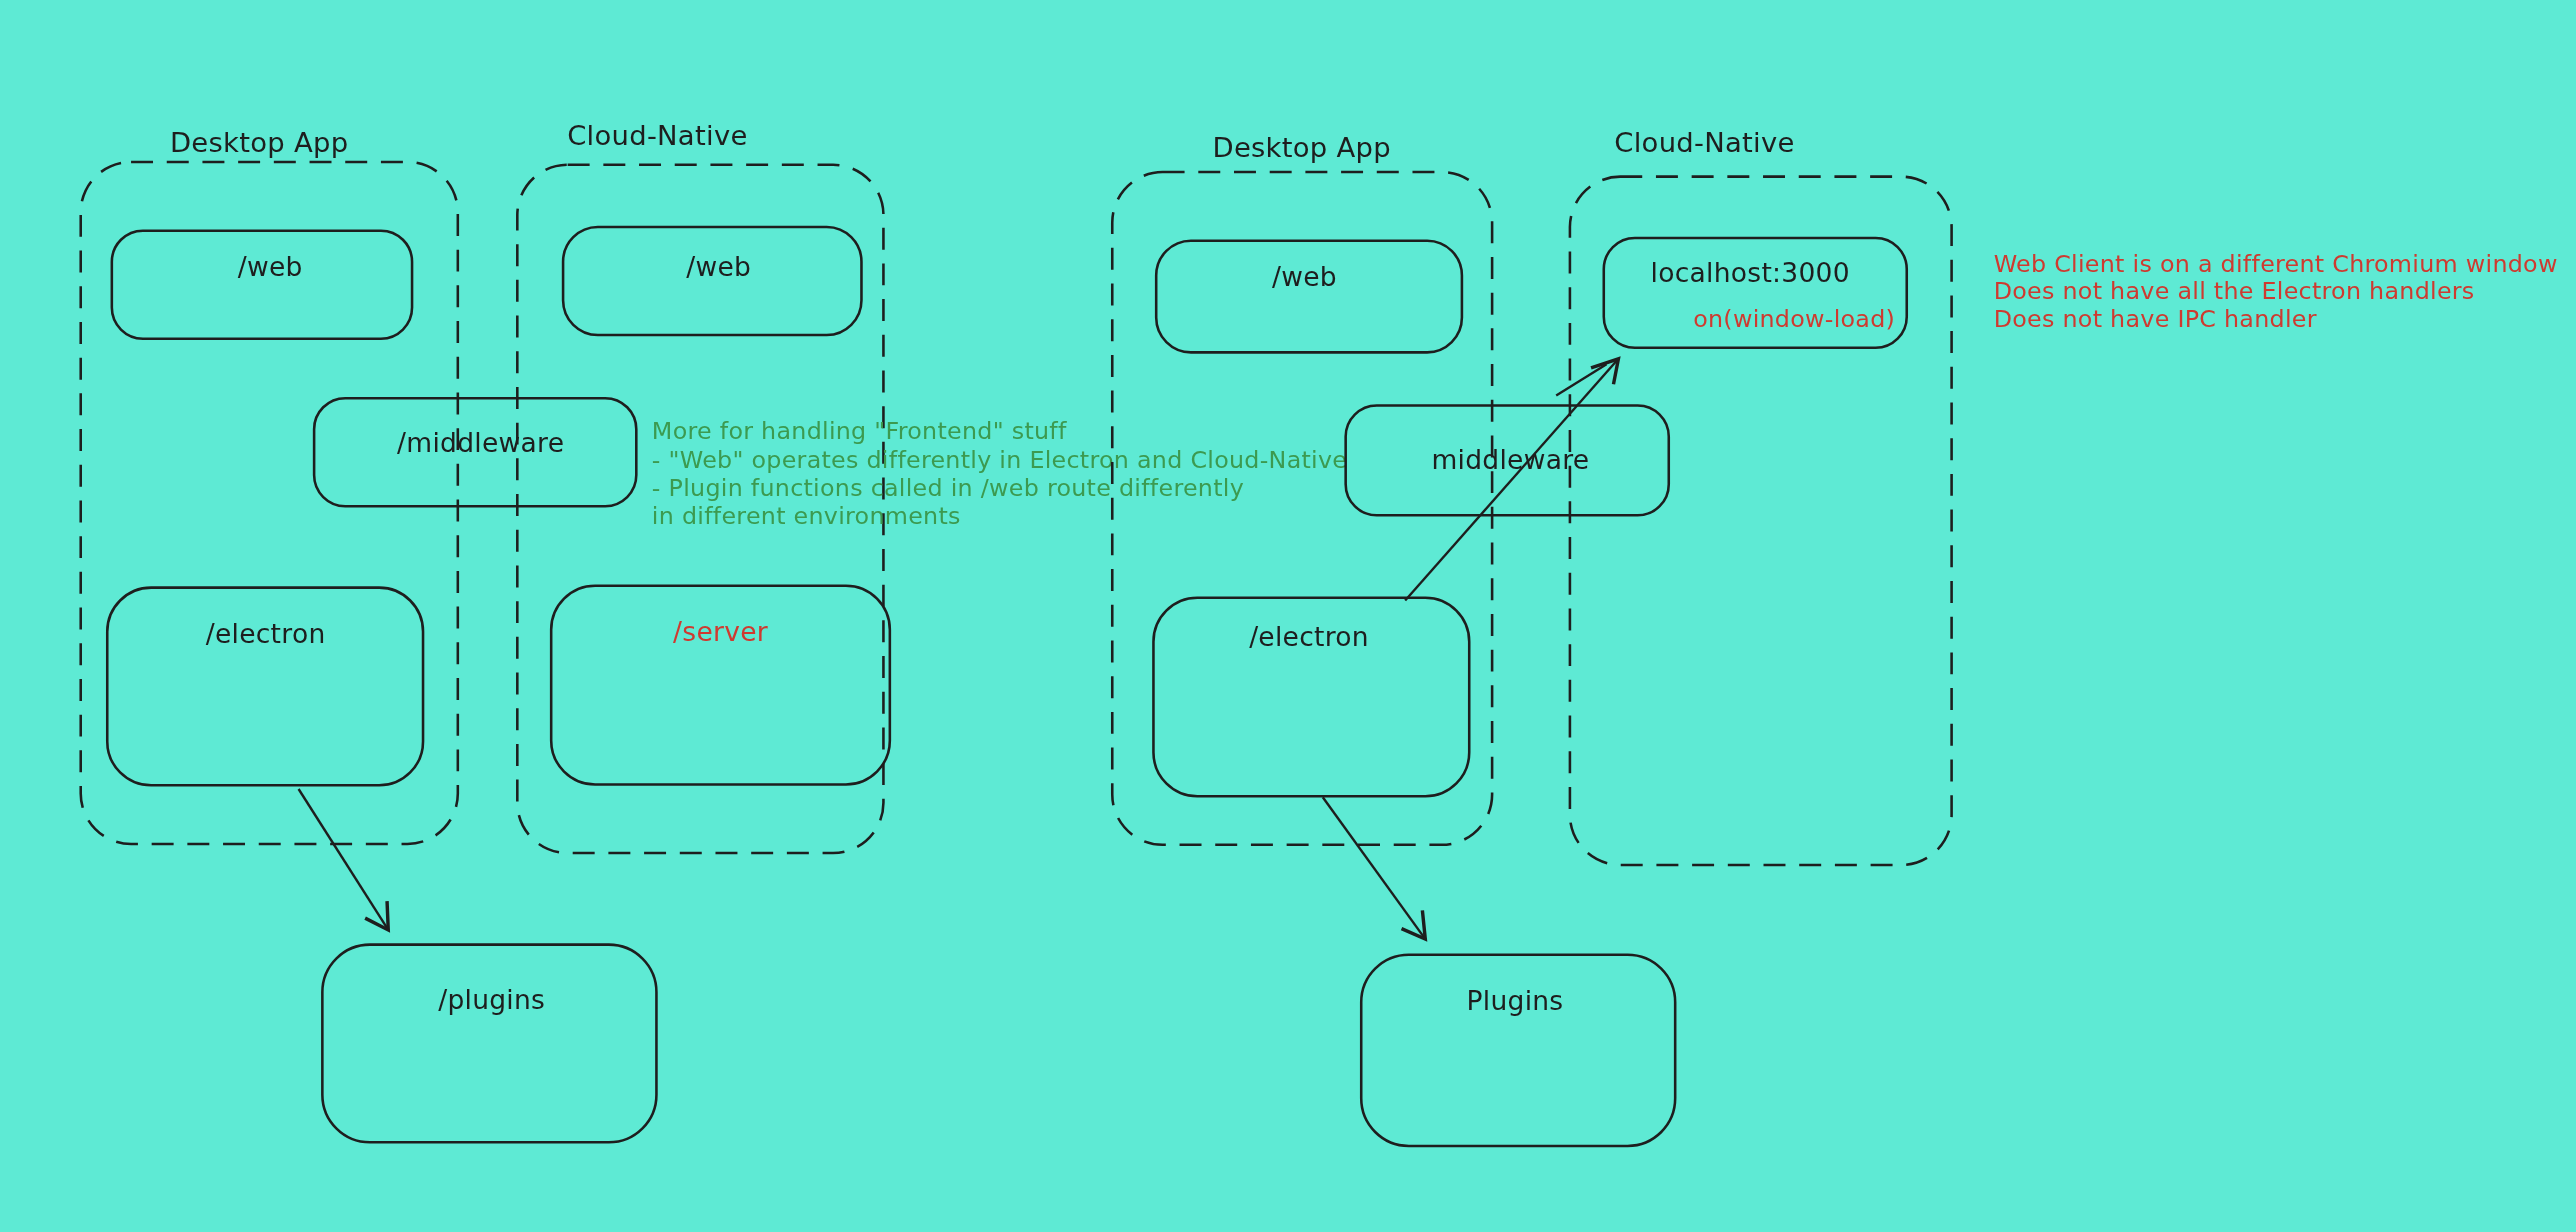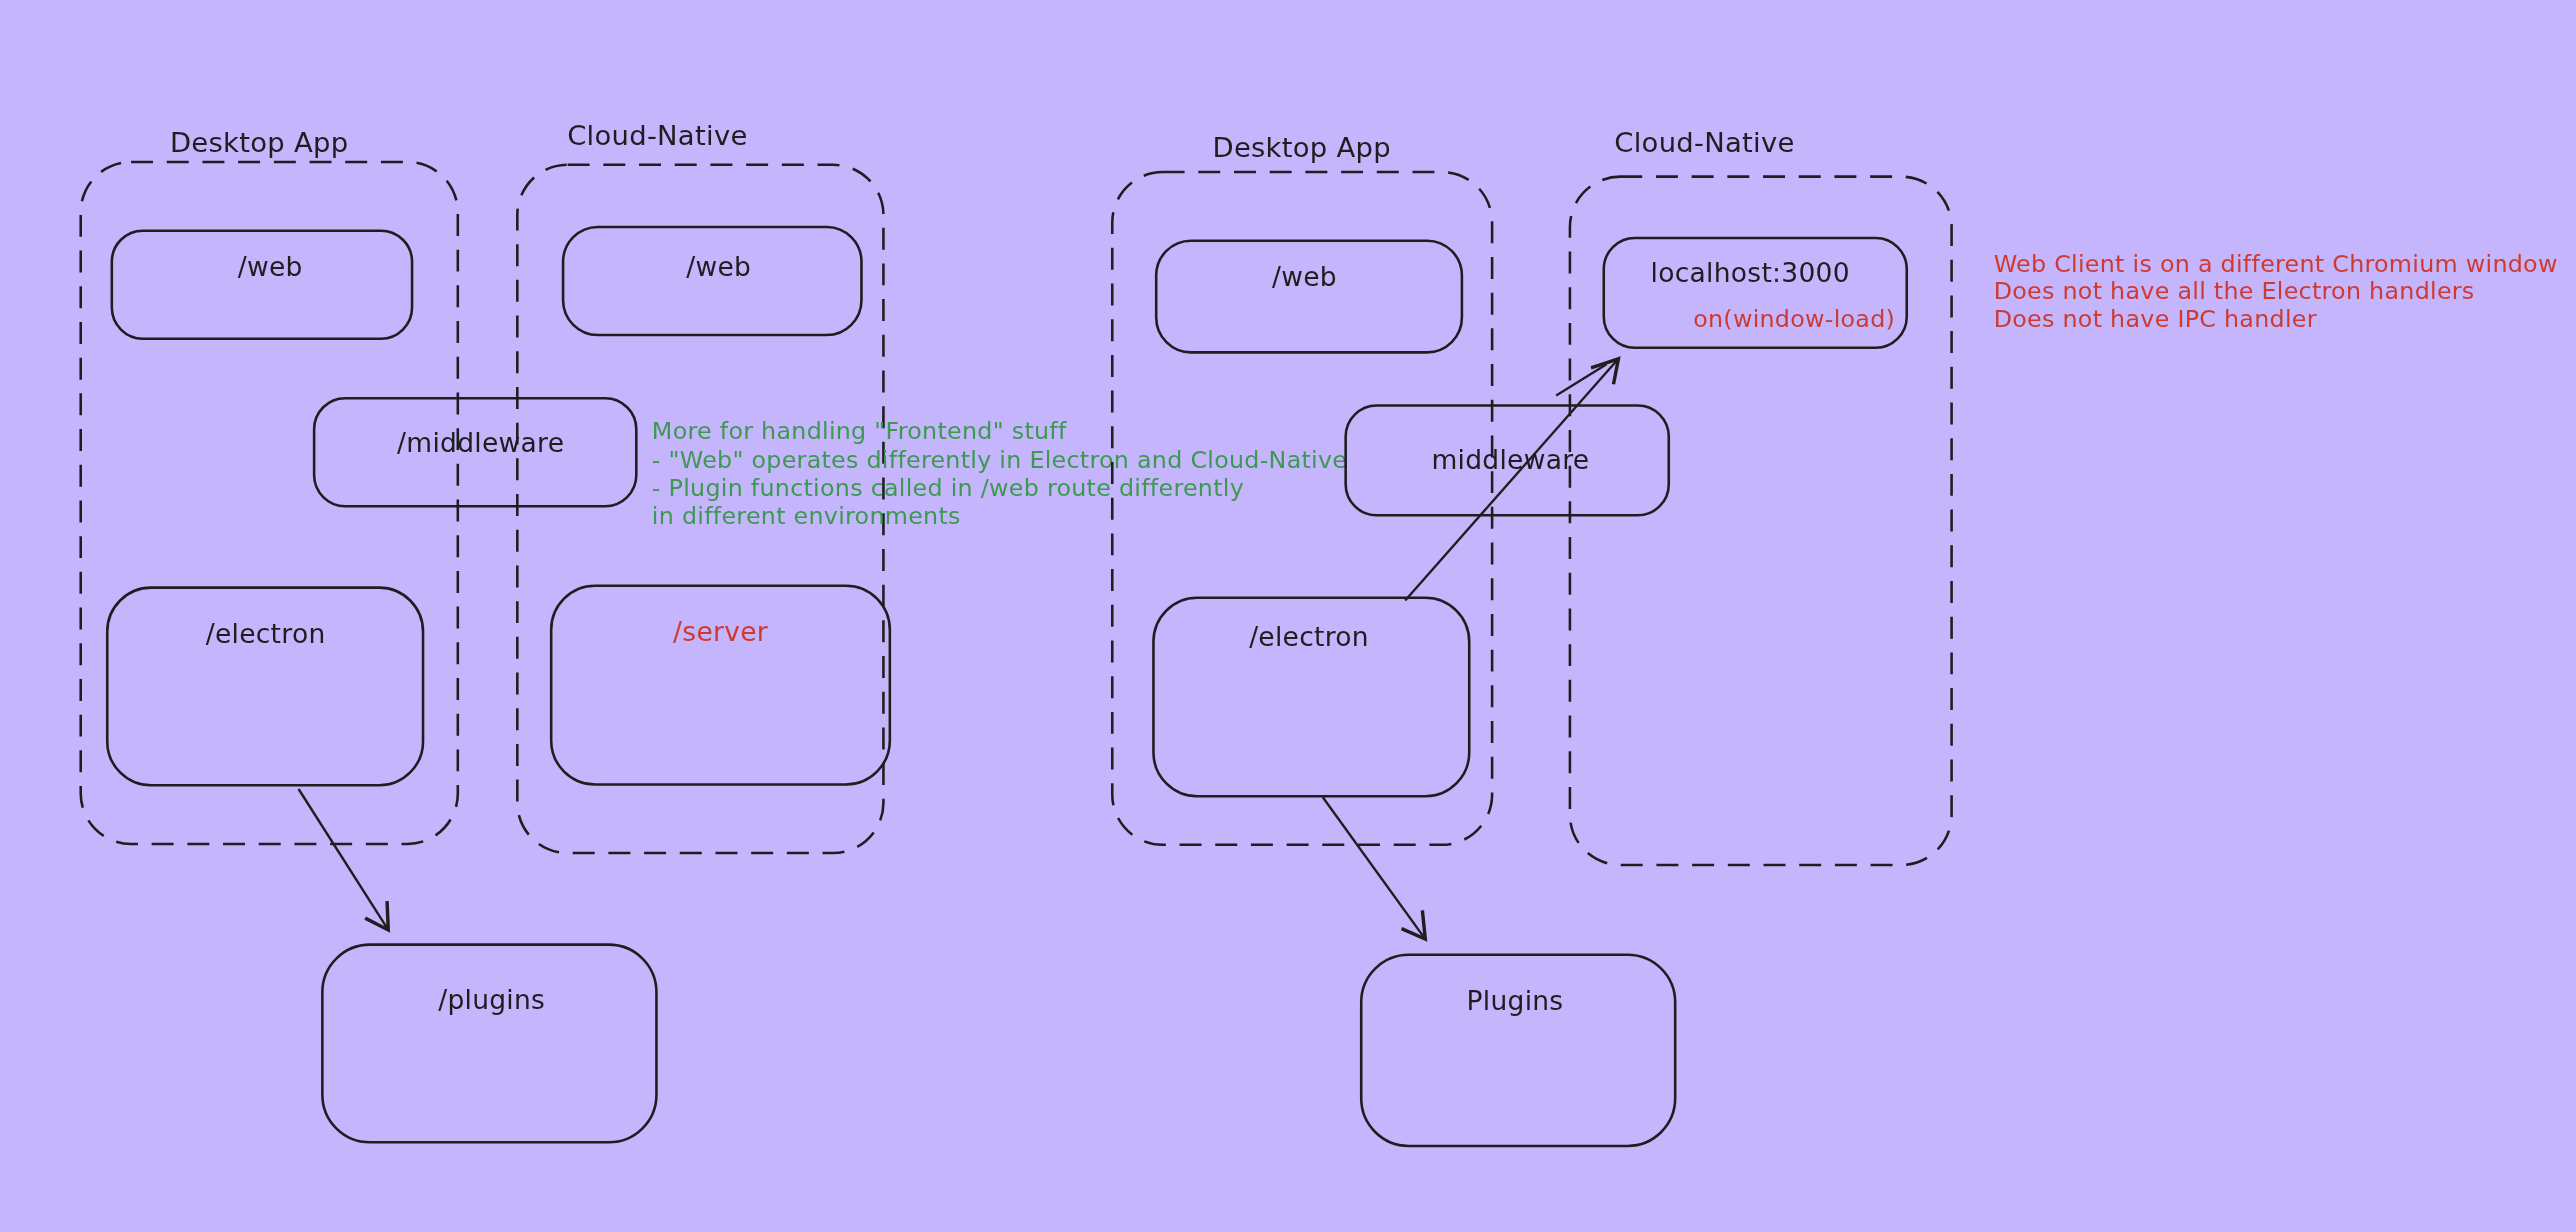--- a/index.html
+++ b/index.html
@@ -7,21 +7,21 @@
     padding: 0;
     background: #ffffff;
     width: 2576px;
     height: 1232px;
     overflow: hidden;
   }
   .canvas-wrap {
     position: relative;
     width: 2576px;
     height: 1232px;
-    background: #c4b5fd;
+    background: #5eead4;
   }
   svg text {
     font-family: "DejaVu Sans", "Liberation Sans", sans-serif;
     letter-spacing: 0.3px;
   }
   .container-label { font-size: 30px; fill: #1e1e1e; }
   .box-label       { font-size: 29px; fill: #1e1e1e; }
   .box-label-red   { font-size: 29px; fill: #cf3a30; }
   .sub-label-red   { font-size: 26px; fill: #cf3a30; }
   .note-green      { font-size: 26px; fill: #3c9a50; }

